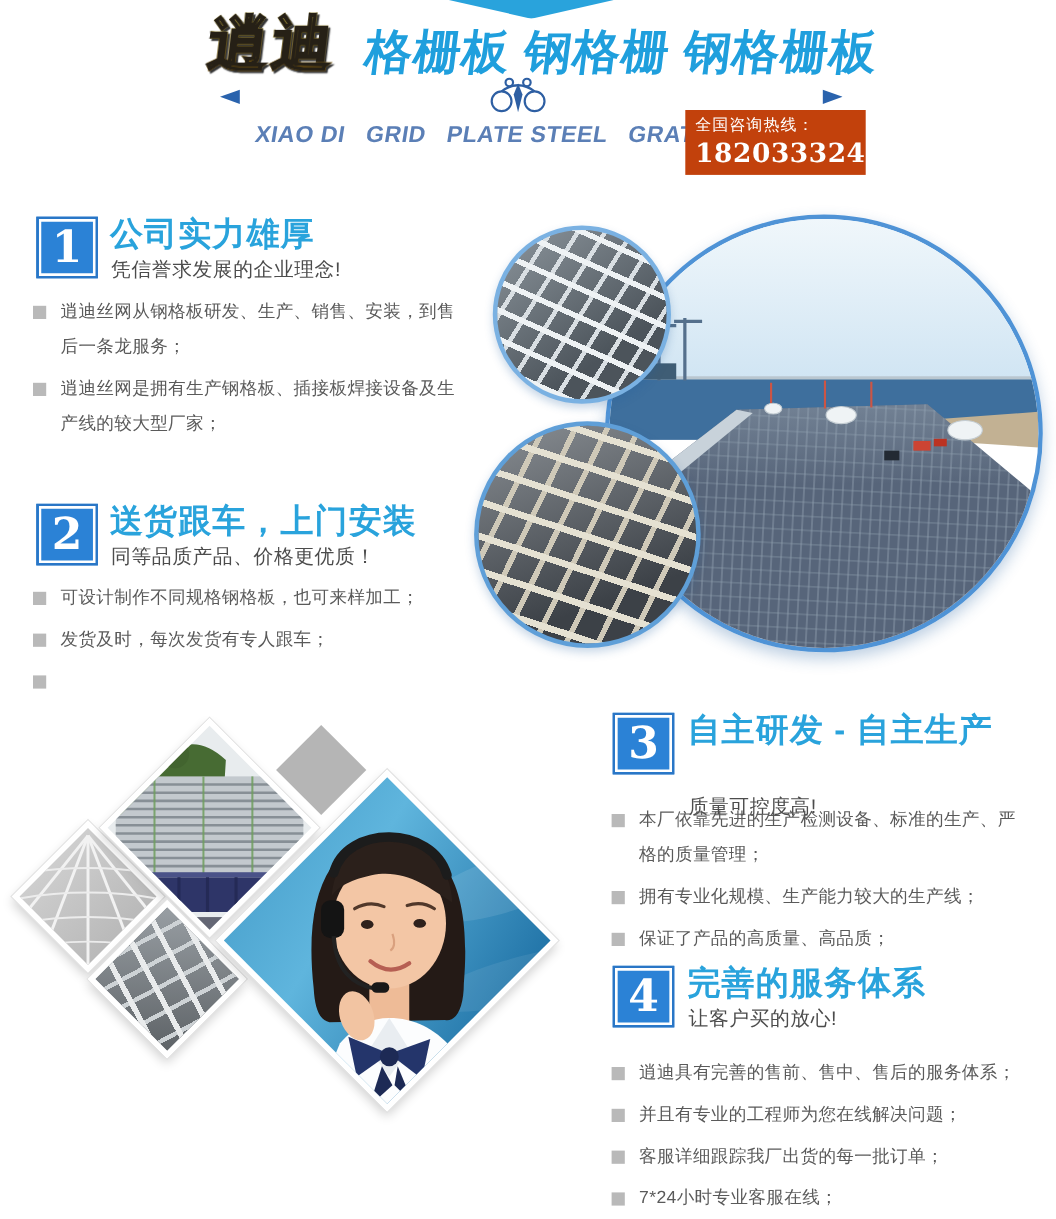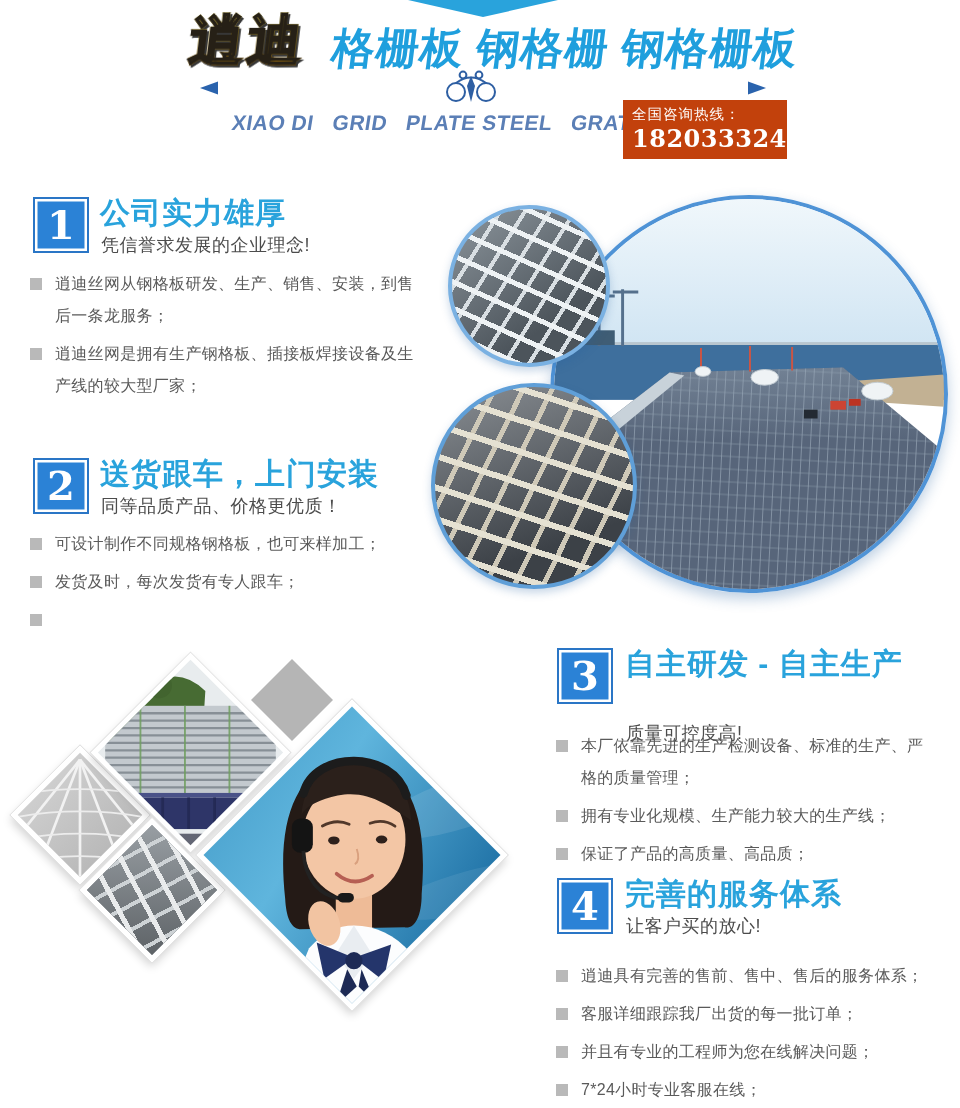--- a/index.html
+++ b/index.html
@@ -320,18 +320,18 @@
     <li><span class="sq"></span><span>本厂依靠先进的生产检测设备、标准的生产、严格的质量管理；</span></li>
     <li><span class="sq"></span><span>拥有专业化规模、生产能力较大的生产线；</span></li>
     <li><span class="sq"></span><span>保证了产品的高质量、高品质；</span></li>
   </ul>
 
   <div class="abs badge" style="left:557px;top:878px;">4</div>
   <div class="abs sec-title" style="left:625px;top:874px;">完善的服务体系</div>
   <div class="abs sec-sub" style="left:626px;top:914px;">让客户买的放心!</div>
   <ul class="abs bullets w-right" style="left:556px;top:948px;">
     <li><span class="sq"></span><span>逍迪具有完善的售前、售中、售后的服务体系；</span></li>
+    <li><span class="sq"></span><span>并且有专业的工程师为您在线解决问题；</span></li>
     <li><span class="sq"></span><span>客服详细跟踪我厂出货的每一批订单；</span></li>
-    <li><span class="sq"></span><span>并且有专业的工程师为您在线解决问题；</span></li>
     <li><span class="sq"></span><span>7*24小时专业客服在线；</span></li>
   </ul>
 
 </div>
 
 </body></html>

